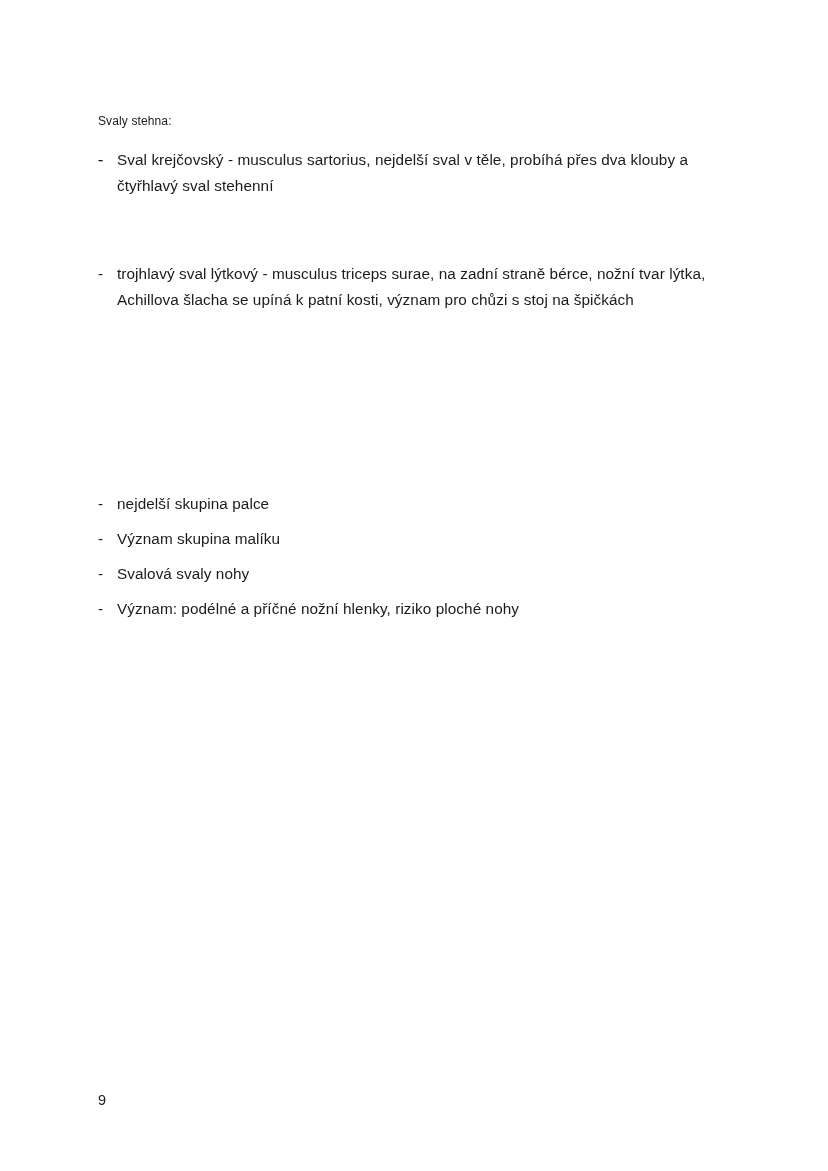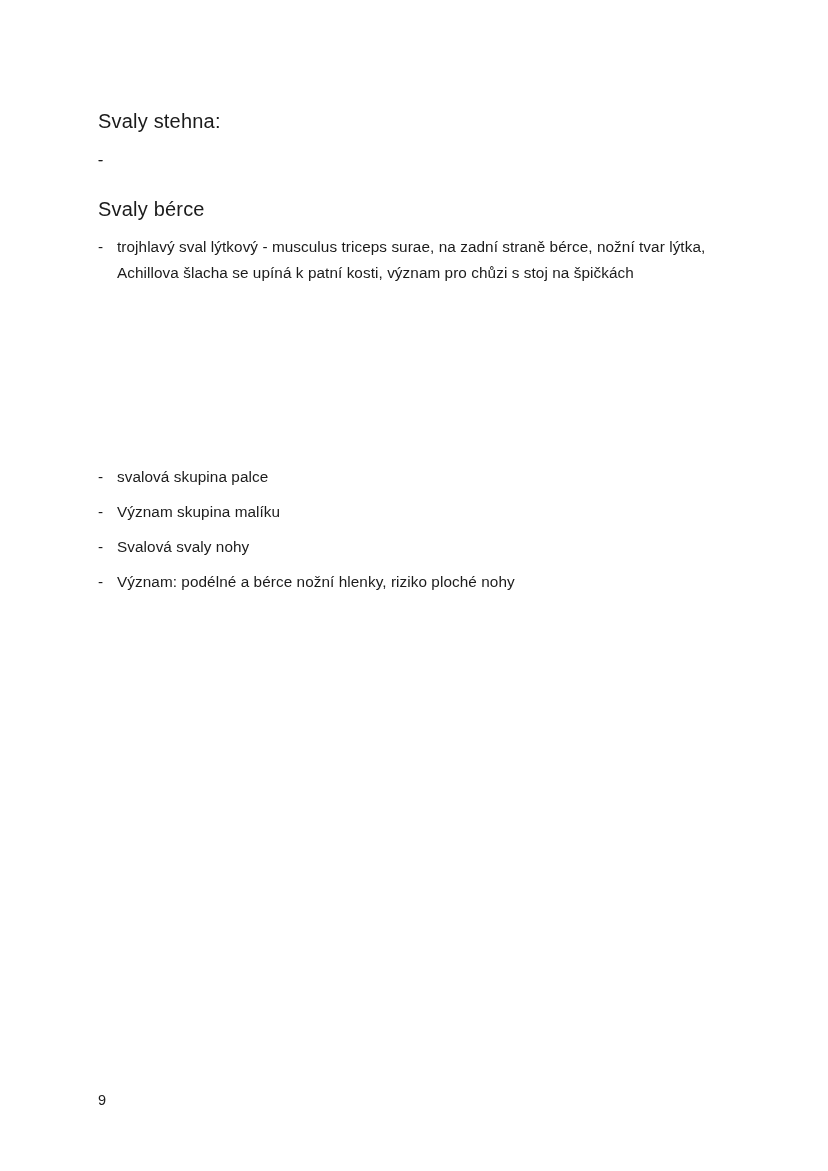--- a/index.html
+++ b/index.html
@@ -30,21 +30,21 @@
     left: 98px;
     top: 108px;
     width: 632px;
   }
 
   .section {
     margin: 0;
   }
 
   .section-heading {
-    font-size: 20px;
+    font-size: 12px;
     line-height: 26px;
     color: #1b1b1b;
     font-weight: 400;
     margin: 0;
     letter-spacing: 0.01em;
   }
 
   .bullet-list {
     list-style: none;
     margin: 0;
@@ -100,51 +100,51 @@
   <div class="content">
 
     <section class="section sec-stehna">
       <h2 class="section-heading">Svaly stehna:</h2>
       <ul class="bullet-list">
         <li class="bullet">
           <span class="dash">-</span>
         </li>
         <li class="bullet">
           <span class="dash">-</span>
+          <span>Sval krejčovský - musculus sartorius, nejdelší sval v těle, probíhá přes dva klouby a čtyřhlavý sval stehenní</span>
         </li>
       </ul>
     </section>
 
     <section class="section sec-berce">
-      <h2 class="section-heading">Svaly bérce</h2>
       <ul class="bullet-list">
         <li class="bullet">
           <span class="dash">-</span>
           <span>trojhlavý sval lýtkový - musculus triceps surae, na zadní straně bérce, nožní tvar lýtka, Achillova šlacha se upíná k patní kosti, význam pro chůzi s stoj na špičkách</span>
         </li>
       </ul>
     </section>
 
     <section class="section sec-nohy">
       <ul class="bullet-list">
         <li class="bullet">
           <span class="dash">-</span>
-          <span>svalová skupina palce</span>
+          <span>nejdelší skupina palce</span>
         </li>
         <li class="bullet">
           <span class="dash">-</span>
           <span>Význam skupina malíku</span>
         </li>
         <li class="bullet">
           <span class="dash">-</span>
           <span>Svalová svaly nohy</span>
         </li>
         <li class="bullet">
           <span class="dash">-</span>
-          <span>Význam: podélné a bérce nožní hlenky, riziko ploché nohy</span>
+          <span>Význam: podélné a příčné nožní hlenky, riziko ploché nohy</span>
         </li>
       </ul>
     </section>
 
   </div>
 
   <div class="page-number">9</div>
 
 </div>
 

